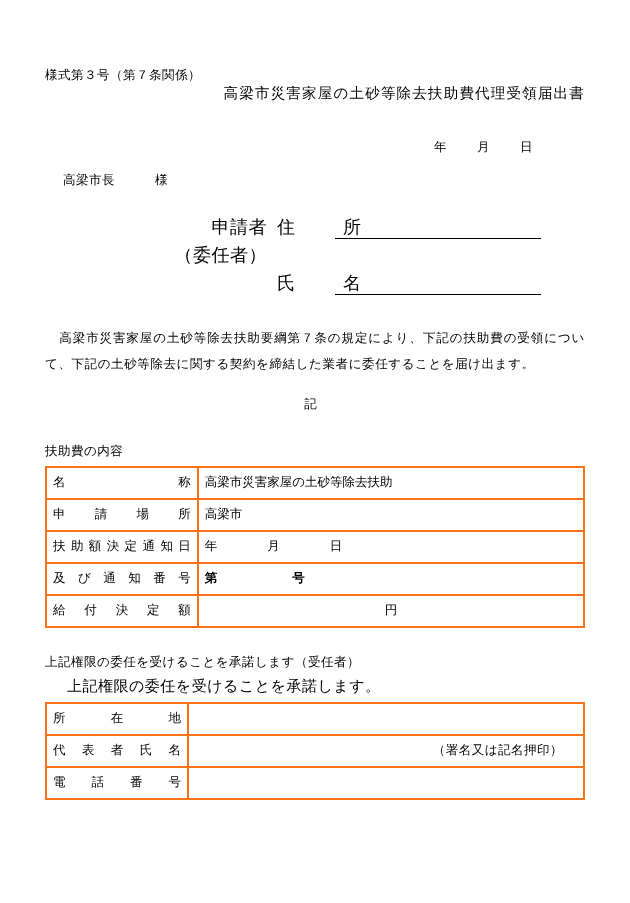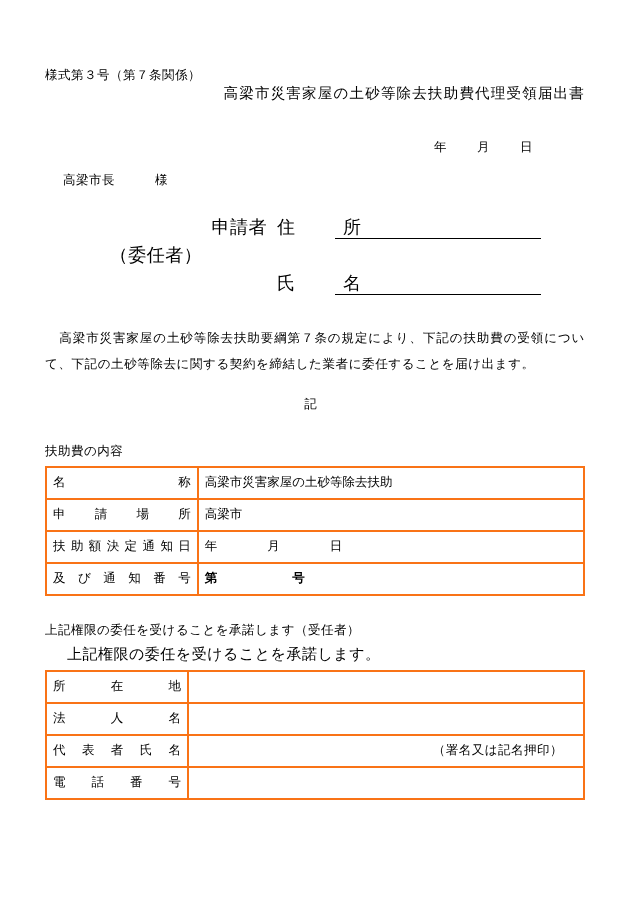--- a/index.html
+++ b/index.html
@@ -70,21 +70,21 @@
     letter-spacing: 4px;
     white-space: nowrap;
   }
   .applicant-row .rule {
     flex: 1;
     border-bottom: 1px solid #000;
     height: 14px;
     margin-right: 44px;
   }
   .applicant-row.sub .lead {
-    text-align: center;
+    text-align: right;
     padding-right: 10px;
   }
   .applicant-row.sub .sub-text {
     letter-spacing: 0.5px;
   }
 
   .body-text {
     margin-top: 30px;
     font-size: 12.5px;
     line-height: 2.1;
@@ -211,42 +211,42 @@
             <span class="spread">扶助額決定通知日</span>
           </td>
         <td class="value-cell date-cells">年　　　　月　　　　日</td>
       </tr>
       <tr>
         <td class="label-cell">
             <span class="spread">及　び　通　知　番　号</span>
           </td>
         <td class="value-cell no-cells">第　　　　　　号</td>
       </tr>
+      <tr>
+        <td class="label-cell">
+            <span class="spread">給　付　決　定　額</span>
+          </td>
+        <td class="value-cell center-yen">円</td>
+      </tr>
     </tbody>
   </table>
 
   <div class="section-label tight">上記権限の委任を受けることを承諾します（受任者）</div>
   <div class="note-line">上記権限の委任を受けることを承諾します。</div>
 
   <table class="grid">
     <tbody>
       <tr>
         <td class="label-cell">
             <span class="spread">所　　在　　地</span>
           </td>
         <td class="value-cell"></td>
       </tr>
       <tr>
         <td class="label-cell">
-            <span class="spread">法　　人　　名</span>
-          </td>
-        <td class="value-cell"></td>
-      </tr>
-      <tr>
-        <td class="label-cell">
             <span class="spread">代　表　者　氏　名</span>
           </td>
         <td class="value-cell">
             <span class="right-note">（署名又は記名押印）</span>
           </td>
       </tr>
       <tr>
         <td class="label-cell">
             <span class="spread">電　話　番　号</span>
           </td>

